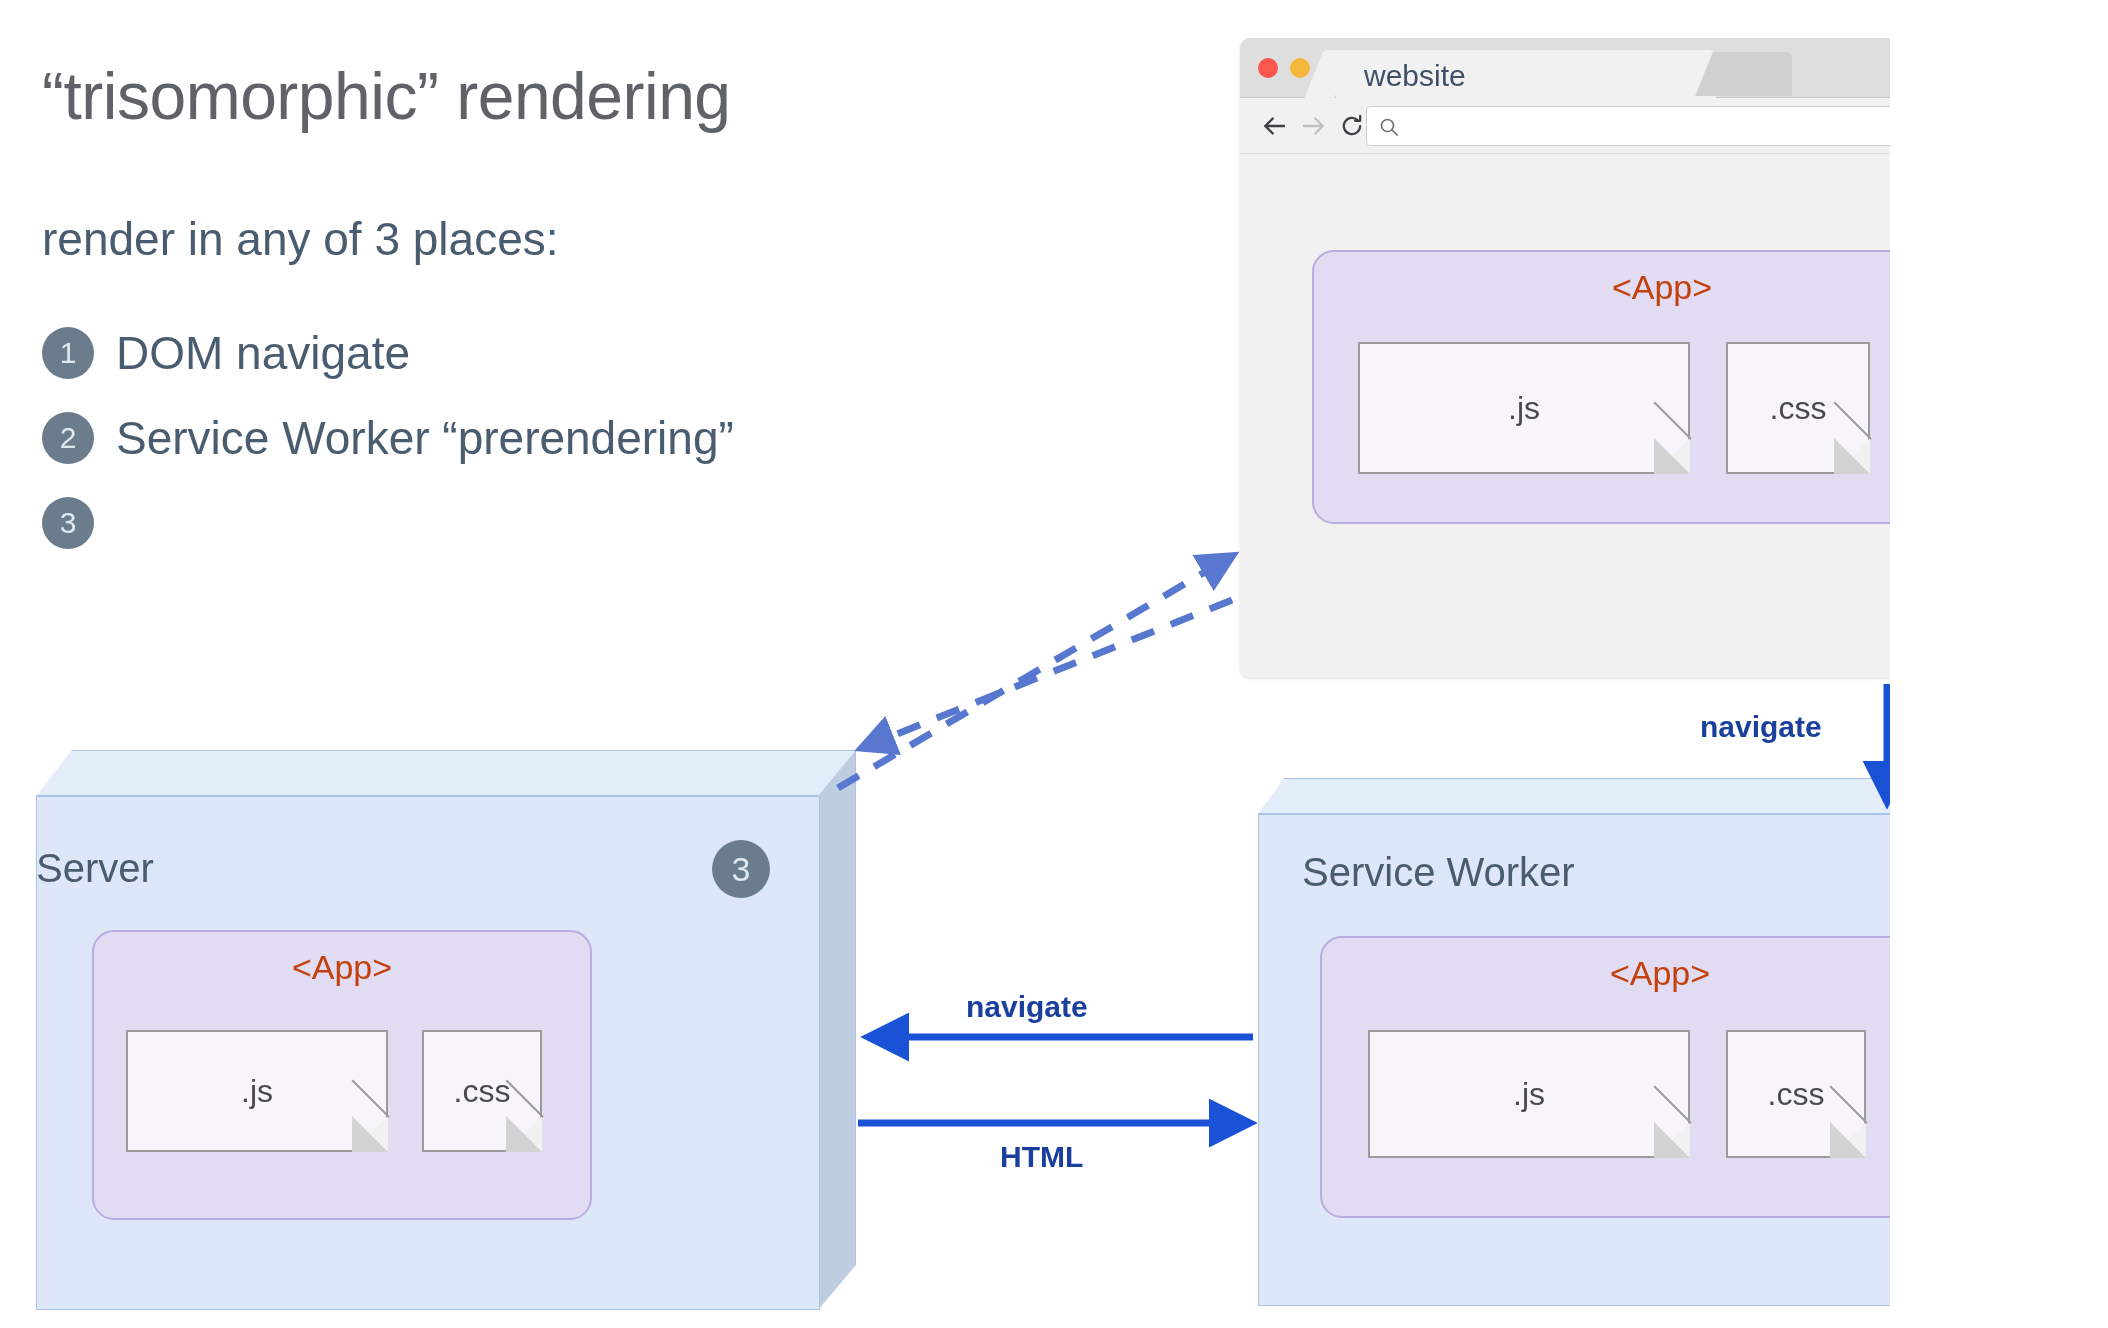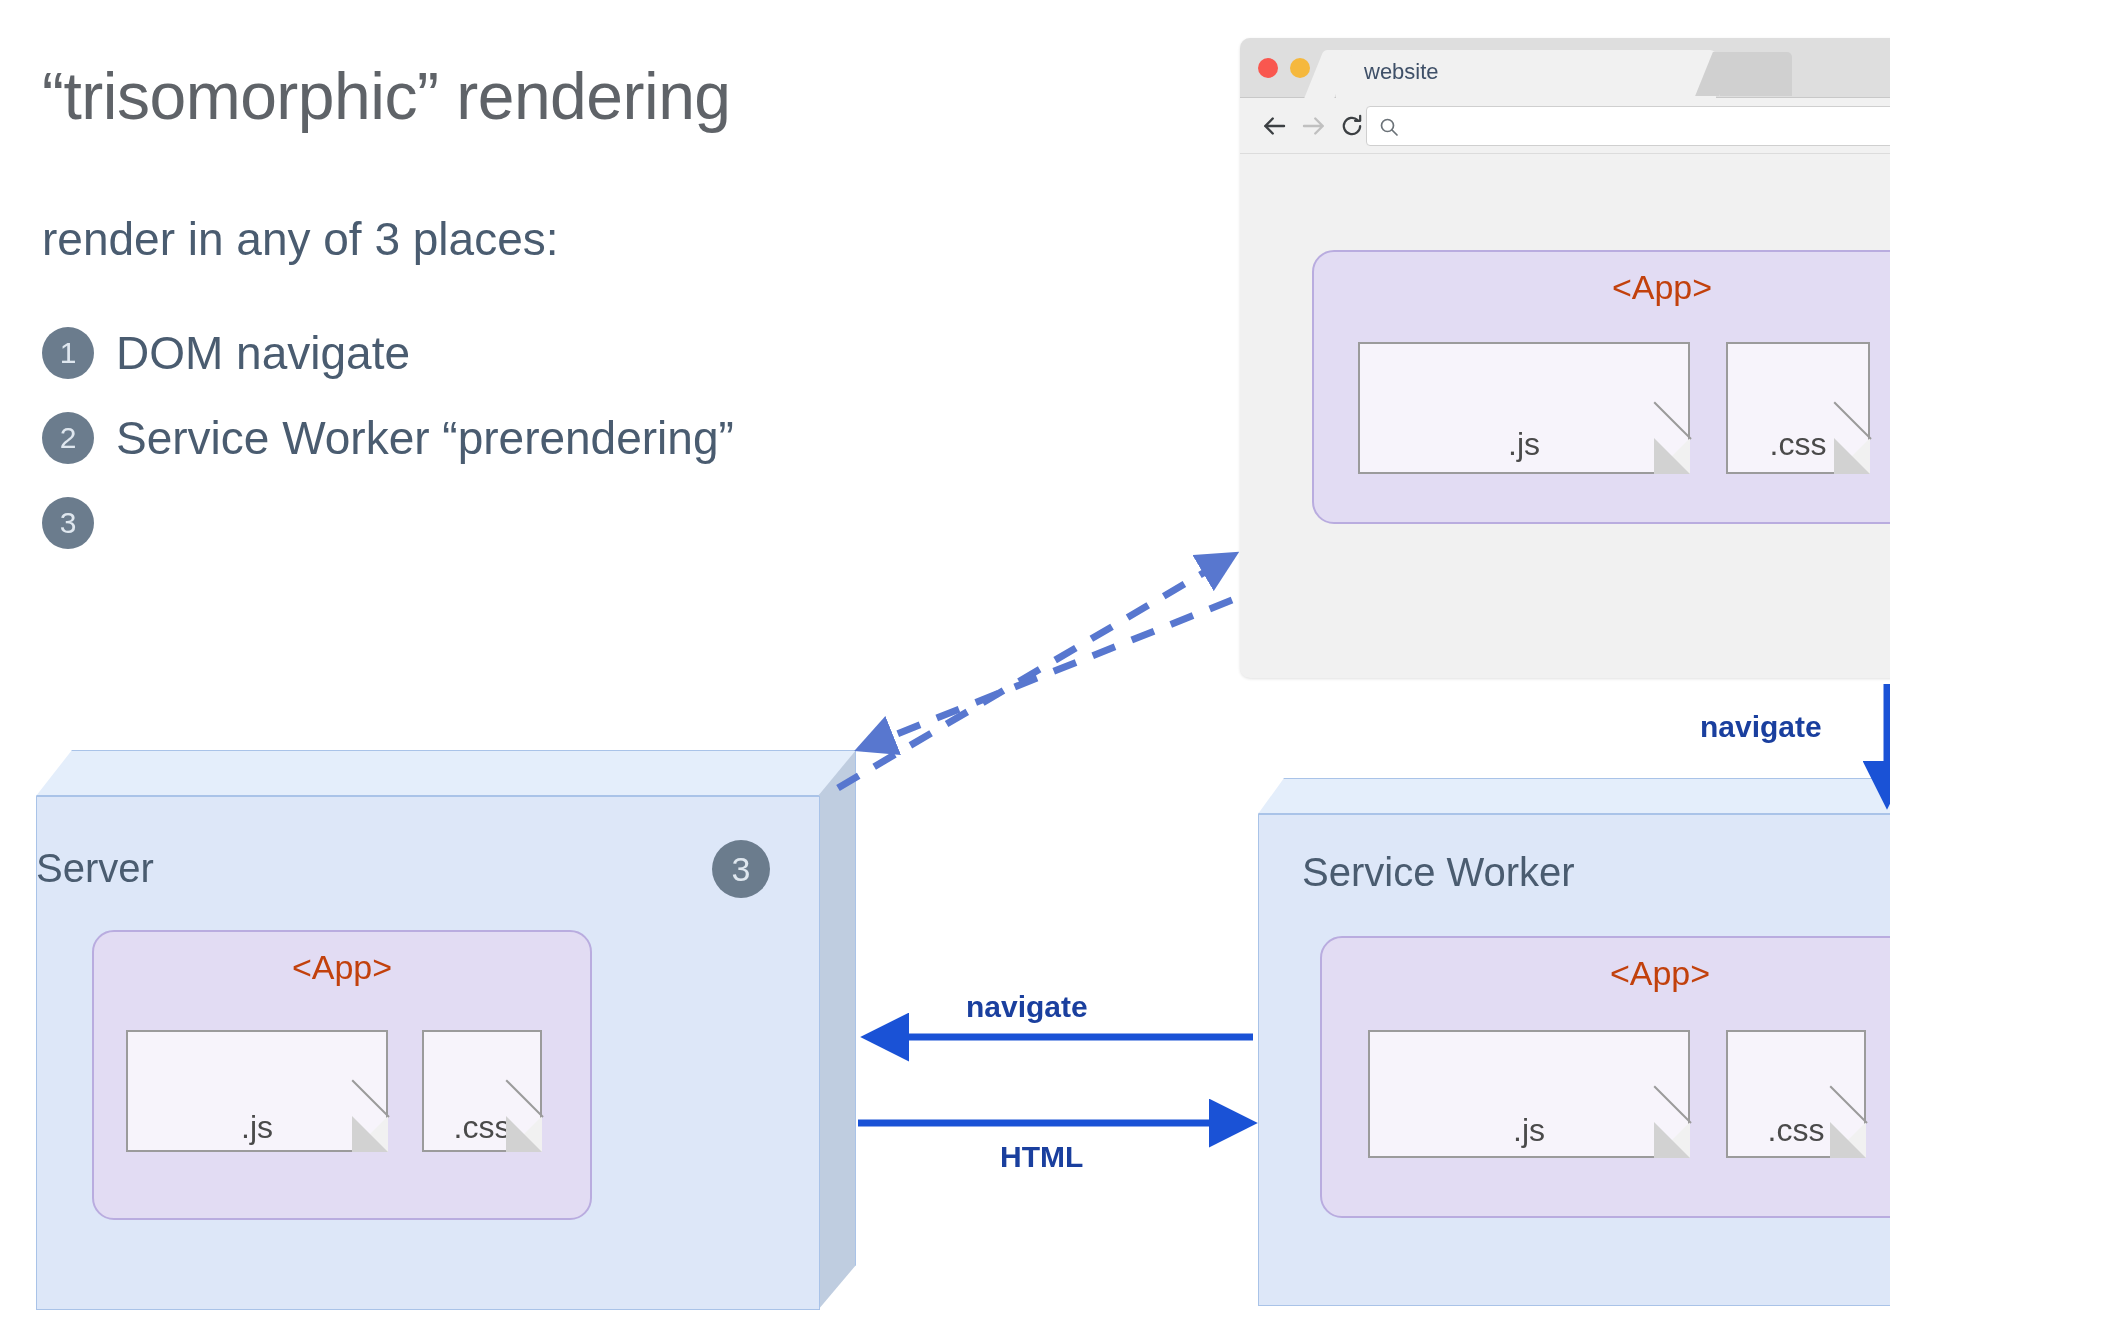--- a/index.html
+++ b/index.html
@@ -98,21 +98,21 @@
     position: absolute;
     left: -22px; top: 0;
     width: 30px; height: 48px;
     background: #f1f1f1;
     transform: skewX(-22deg);
     border-radius: 4px 0 0 0;
   }
   #tab-label {
     position: absolute;
     left: 28px; top: 9px;
-    font-size: 22px;
+    font-size: 30px;
     color: #3f5068;
     white-space: nowrap;
   }
   #tab-ghost {
     position: absolute;
     left: 480px; top: 14px;
     width: 72px; height: 44px;
     background: #d0d0d0;
     border-radius: 5px 5px 0 0;
   }
@@ -214,21 +214,20 @@
     transform: rotate(45deg);
     transform-origin: right center;
   }
   .doc-label {
     position: absolute;
     left: 0; right: 0; top: 50%;
     transform: translateY(-50%);
     text-align: center;
     font-size: 32px;
     color: #4a4a4a;
-    margin-top: 36px;
   }
 
   
   .box3d { position: absolute; }
   .box3d .front {
     position: absolute;
     left: 0; bottom: 0;
     background: #dde7f8;
     border: 1px solid #a9c3e8;
   }

